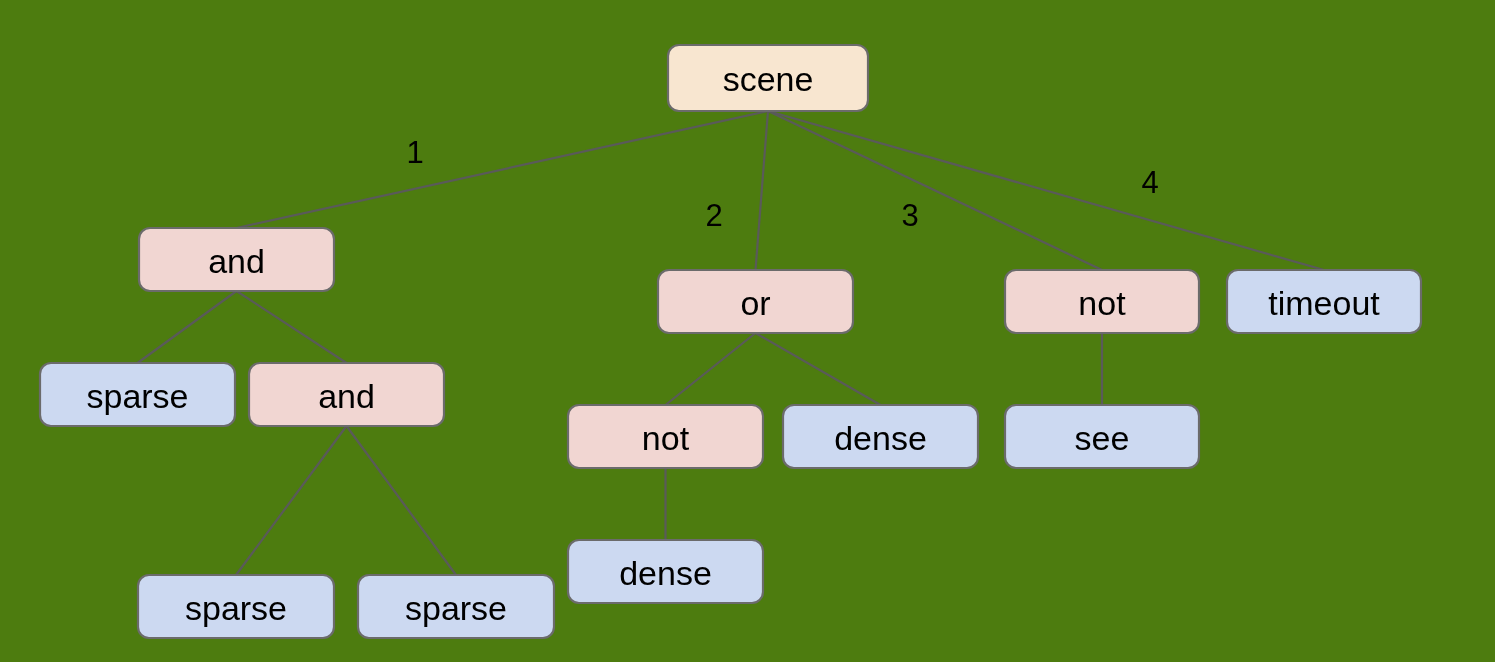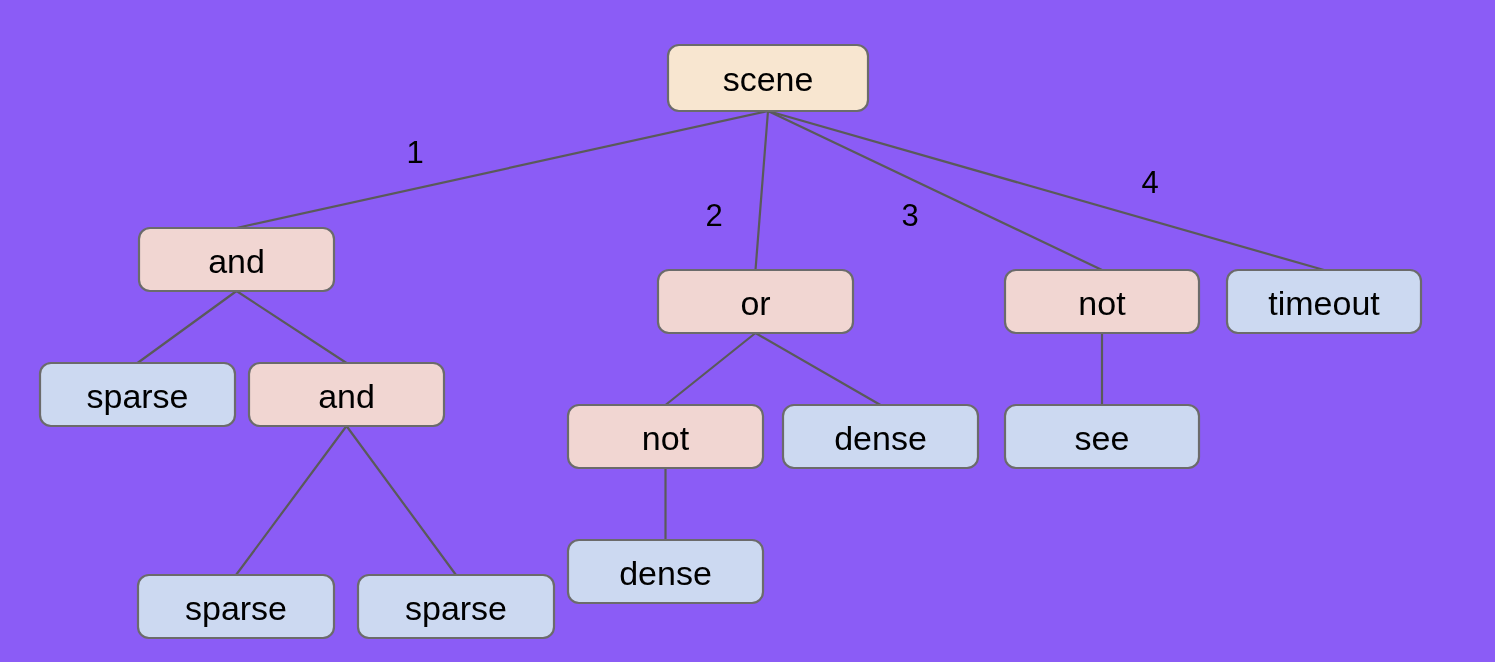--- a/index.html
+++ b/index.html
@@ -7,21 +7,21 @@
     padding: 0;
     background: #ffffff;
   }
   body {
     font-family: "Liberation Sans", sans-serif;
   }
   #diagram-root {
     position: relative;
     width: 1495px;
     height: 662px;
-    background: #8b5cf6;
+    background: #4d7c0f;
     overflow: hidden;
   }
   svg#tree-svg {
     position: absolute;
     left: 0;
     top: 0;
     width: 1495px;
     height: 662px;
     display: block;
   }

